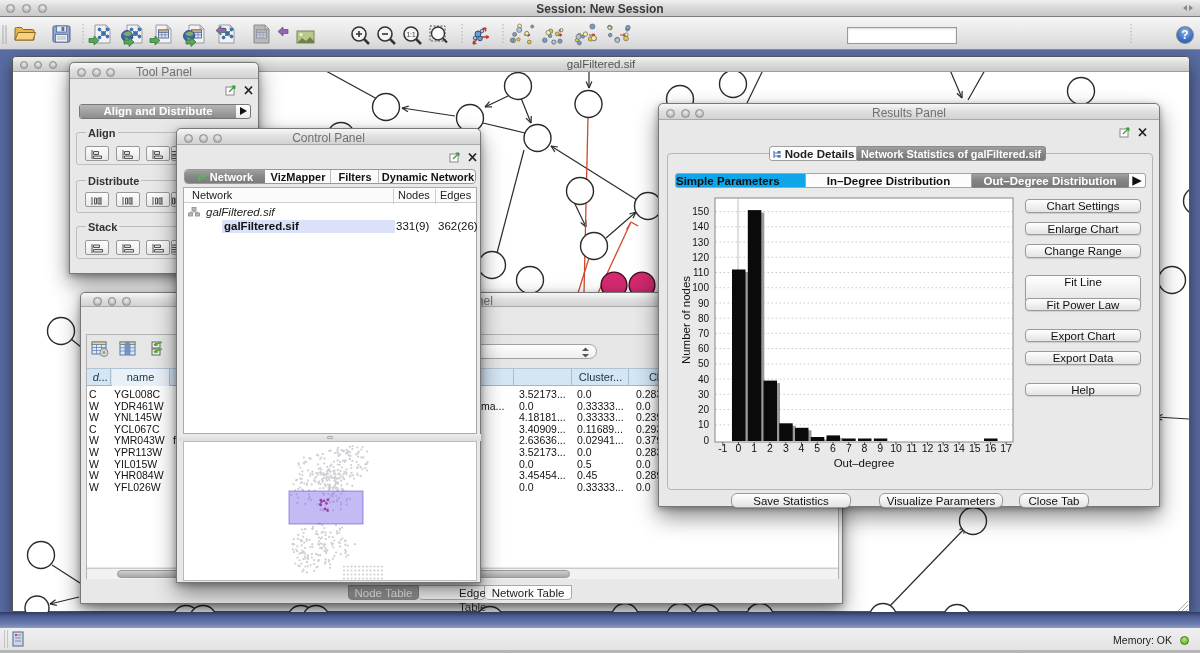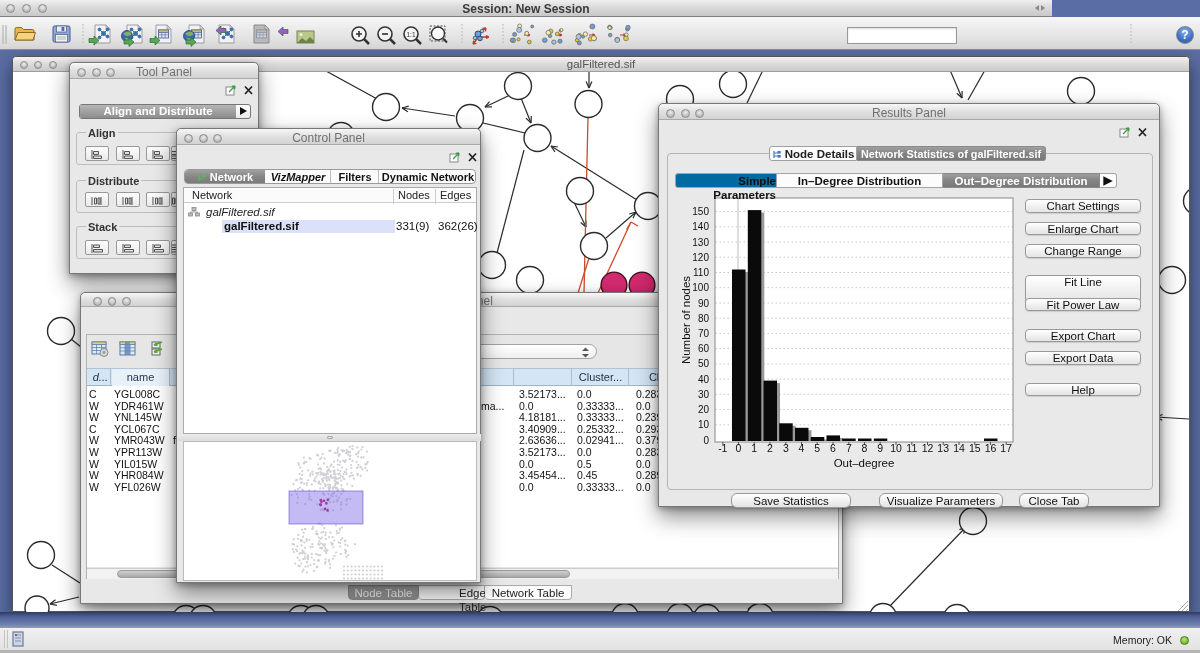--- a/index.html
+++ b/index.html
@@ -8,21 +8,21 @@
 .win{position:absolute;background:#e8e8e8;border:1px solid #777;border-radius:5px 5px 0 0;box-shadow:0 10px 22px rgba(0,0,0,.45),0 2px 6px rgba(0,0,0,.3);}
 .wtb{position:absolute;left:0;top:0;right:0;height:16px;background:linear-gradient(#f7f7f7,#e2e2e2 45%,#d2d2d2);border-bottom:1px solid #a9a9a9;border-radius:5px 5px 0 0;}
 .wtitle{position:absolute;top:2px;width:100%;text-align:center;font-size:12px;color:#707070;}
 .btn{position:absolute;background:linear-gradient(#ffffff,#f2f2f2 45%,#e4e4e4);border:1px solid #9a9a9a;border-radius:4px;font-size:11.5px;color:#111;text-align:center;box-shadow:0 1px 1px rgba(0,0,0,.12);}
 .tabsel{background:linear-gradient(#a0a0a0,#868686 45%,#787878);color:#fff;font-weight:bold;}
 .gb{position:absolute;border:1px solid #bdbdbd;border-radius:3px;}
 .gbl{position:absolute;font-size:11px;font-weight:bold;color:#333;background:#e8e8e8;padding:0 2px;}
 .tbtn{position:absolute;width:24px;height:15px;background:linear-gradient(#fdfdfd,#e9e9e9);border:1px solid #999;border-radius:2px;}
 </style></head><body>
 
-<div class="abs" style="left:0;top:0;width:1052px;height:17px;background:linear-gradient(#f0f0f0,#dcdcdc 40%,#c8c8c8);border-bottom:1px solid #7e7e7e;">
+<div class="abs" style="left:0;top:0;width:1200px;height:17px;background:linear-gradient(#f0f0f0,#dcdcdc 40%,#c8c8c8);border-bottom:1px solid #7e7e7e;">
  <div class="tl" style="position:absolute;left:6px;top:3.5px;width:9px;height:9px;"></div>
  <div class="tl" style="position:absolute;left:22px;top:3.5px;width:9px;height:9px;"></div>
  <div class="tl" style="position:absolute;left:38px;top:3.5px;width:9px;height:9px;"></div>
  <div class="abs" style="width:100%;text-align:center;top:2px;font-size:12px;font-weight:bold;color:#3a3a3a;">Session: New Session</div>
  <svg class="abs" style="right:6px;top:4px;" width="12" height="9">
       <path d="M1 4 L5 1 L5 7 Z M11 4 L7 1 L7 7 Z" fill="#8a8a8a"></path>
     </svg>
 </div>
 <div class="abs" style="left:0;top:17px;width:1200px;height:33px;background:linear-gradient(#f6f6f6,#e6e6e6 55%,#d7d7d7);border-bottom:1px solid #8f8f8f;"></div>
 <svg class="abs" style="left:0;top:17px;" width="1200" height="33" viewBox="0 17 1200 33">
@@ -475,21 +475,21 @@
       <span class="abs" style="left:86px;"></span>
       <span class="abs" style="left:432px;">4.18181...</span>
       <span class="abs" style="left:490px;">0.33333...</span>
       <span class="abs" style="left:549px;">0.23913...</span>
     </div>
     <div class="abs" style="left:6px;top:129.8px;width:751px;height:11.6px;font-size:10.5px;color:#111;white-space:nowrap;">
       <span class="abs" style="left:2px;">C</span>
       <span class="abs" style="left:27px;">YCL067C</span>
       <span class="abs" style="left:86px;"></span>
       <span class="abs" style="left:432px;">3.40909...</span>
-      <span class="abs" style="left:490px;">0.25332...</span>
+      <span class="abs" style="left:490px;">0.11689...</span>
       <span class="abs" style="left:549px;">0.29330...</span>
     </div>
     <div class="abs" style="left:6px;top:141.4px;width:751px;height:11.6px;font-size:10.5px;color:#111;white-space:nowrap;">
       <span class="abs" style="left:2px;">W</span>
       <span class="abs" style="left:27px;">YMR043W</span>
       <span class="abs" style="left:86px;">fa...</span>
       <span class="abs" style="left:432px;">2.63636...</span>
       <span class="abs" style="left:490px;">0.02941...</span>
       <span class="abs" style="left:549px;">0.37931...</span>
     </div>
@@ -543,21 +543,21 @@
     <svg class="abs" style="left:272px;top:23px;" width="30" height="11">
       <rect x="1" y="2" width="8" height="8" fill="#fdfdfd" stroke="#888" stroke-width="1"></rect>
       <path d="M4 7 L10 1 M10 1 l-3.2 0.4 M10 1 l-0.4 3.2" stroke="#3f9c3f" stroke-width="1.3" fill="none"></path>
       <path d="M20 1.5 L27 9 M27 1.5 L20 9" stroke="#222" stroke-width="1.7"></path>
     </svg>
     <div class="abs" style="left:7px;top:40px;width:292px;height:15px;border:1px solid #9a9a9a;border-radius:4px;background:#fbfbfb;font-size:11px;overflow:hidden;">
       <div class="abs tabsel" style="left:0;top:0;width:80px;height:15px;line-height:14px;text-align:center;border-radius:3px 0 0 3px;"><svg width="10" height="9" style="vertical-align:-1px;">
           <path d="M2 1 v7 M2 3 h4 M2 6 h4" stroke="#55bb55" stroke-width="1.2" fill="none"></path>
           <rect x="5.5" y="1.5" width="3" height="3" fill="#55bb55"></rect>
         </svg> Network</div>
-      <div class="abs" style="left:81px;top:0;width:65px;height:15px;line-height:14px;text-align:center;color:#111;font-weight:bold;border-right:1px solid #bbb;font-style:italic;">VizMapper</div>
+      <div class="abs" style="left:81px;top:0;width:65px;height:15px;line-height:14px;text-align:center;color:#111;font-weight:bold;border-right:1px solid #bbb;">VizMapper</div>
       <div class="abs" style="left:147px;top:0;width:47px;height:15px;line-height:14px;text-align:center;color:#111;font-weight:bold;border-right:1px solid #bbb;">Filters</div>
       <div class="abs" style="left:195px;top:0;width:96px;height:15px;line-height:14px;text-align:center;color:#111;font-weight:bold;white-space:nowrap;">Dynamic Network</div>
     </div>
     <div class="abs" style="left:6px;top:58px;width:294px;height:247px;border:1px solid #aaa;background:#fff;">
       <div class="abs" style="left:0;top:0;width:100%;height:15px;background:#fbfbfb;border-bottom:1px solid #ccc;font-size:11px;color:#222;">
         <span class="abs" style="left:8px;top:1px;">Network</span>
         <span class="abs" style="left:209px;top:1px;border-left:1px solid #ccc;padding-left:4px;height:15px;">Nodes</span>
         <span class="abs" style="left:251px;top:1px;border-left:1px solid #ccc;padding-left:4px;height:15px;">Edges</span>
       </div>
       <svg class="abs" style="left:4px;top:19px;" width="12" height="10">
@@ -1082,21 +1082,21 @@
     <div class="abs" style="left:110px;top:42px;height:15px;display:flex;font-size:11.5px;font-weight:bold;z-index:5;">
       <div style="width:88px;background:#fcfcfc;border:1px solid #a0a0a0;border-radius:3px 0 0 3px;text-align:center;line-height:14px;color:#222;"><svg width="10" height="9" style="vertical-align:-1px;">
           <path d="M2 1 v7 M2 3 h4 M2 6 h4" stroke="#4a78b8" stroke-width="1.2" fill="none"></path>
           <rect x="5.5" y="1" width="3.2" height="2.6" fill="#4a78b8"></rect>
           <rect x="5.5" y="5" width="3.2" height="2.6" fill="#4a78b8"></rect>
         </svg> Node Details</div>
       <div class="tabsel" style="width:189px;border:1px solid #8a8a8a;border-left:none;border-radius:0 3px 3px 0;text-align:center;line-height:14px;font-size:10.8px;white-space:nowrap;">Network Statistics of galFiltered.sif</div>
     </div>
     <div class="abs" style="left:8px;top:49px;width:486px;height:337px;border:1px solid #b5b5b5;border-radius:4px;background:#e9e9e9;"></div>
     <div class="abs" style="left:16px;top:69px;height:15px;display:flex;font-size:11.5px;font-weight:bold;z-index:5;">
-      <div style="width:102px;background:#0369a1;border:1px solid #a5a5a5;border-radius:3px 0 0 3px;text-align:right;line-height:14px;color:#111;">Simple Parameters</div>
+      <div style="width:131px;background:#0ea5e9;border:1px solid #a5a5a5;border-radius:3px 0 0 3px;text-align:left;line-height:14px;color:#111;">Simple Parameters</div>
       <div style="width:166px;background:#fcfcfc;border:1px solid #a5a5a5;border-left:none;text-align:center;line-height:14px;color:#111;">In–Degree Distribution</div>
       <div class="tabsel" style="width:157px;border:1px solid #8a8a8a;border-left:none;text-align:center;line-height:14px;">Out–Degree Distribution</div>
       <div style="width:17px;background:#fcfcfc;border:1px solid #a5a5a5;border-left:none;border-radius:0 3px 3px 0;text-align:center;line-height:13px;color:#111;">▶</div>
     </div>
     <svg class="abs" style="left:8px;top:49px;" width="486" height="337" viewBox="666 152 486 337">
       <rect x="714" y="197" width="298" height="244" fill="#fff"></rect>
       <line x1="714.5" y1="423.8" x2="1011.5" y2="423.8" stroke="#c8c8c8" stroke-width="1" stroke-dasharray="1.5,2.5"></line>
       <line x1="714.5" y1="408.5" x2="1011.5" y2="408.5" stroke="#c8c8c8" stroke-width="1" stroke-dasharray="1.5,2.5"></line>
       <line x1="714.5" y1="393.3" x2="1011.5" y2="393.3" stroke="#c8c8c8" stroke-width="1" stroke-dasharray="1.5,2.5"></line>
       <line x1="714.5" y1="378.1" x2="1011.5" y2="378.1" stroke="#c8c8c8" stroke-width="1" stroke-dasharray="1.5,2.5"></line>

